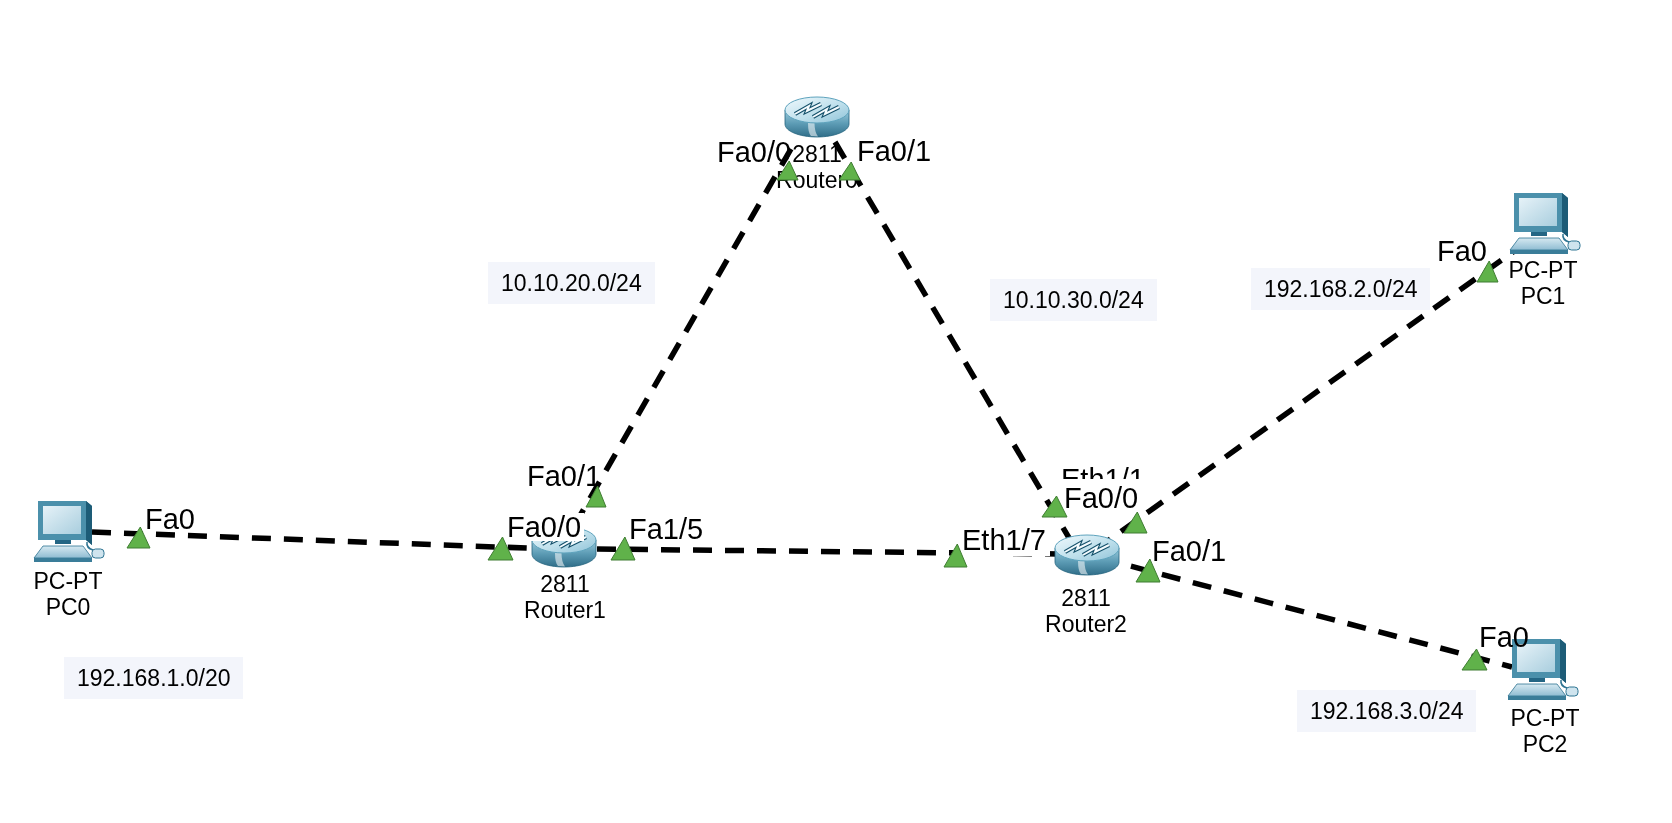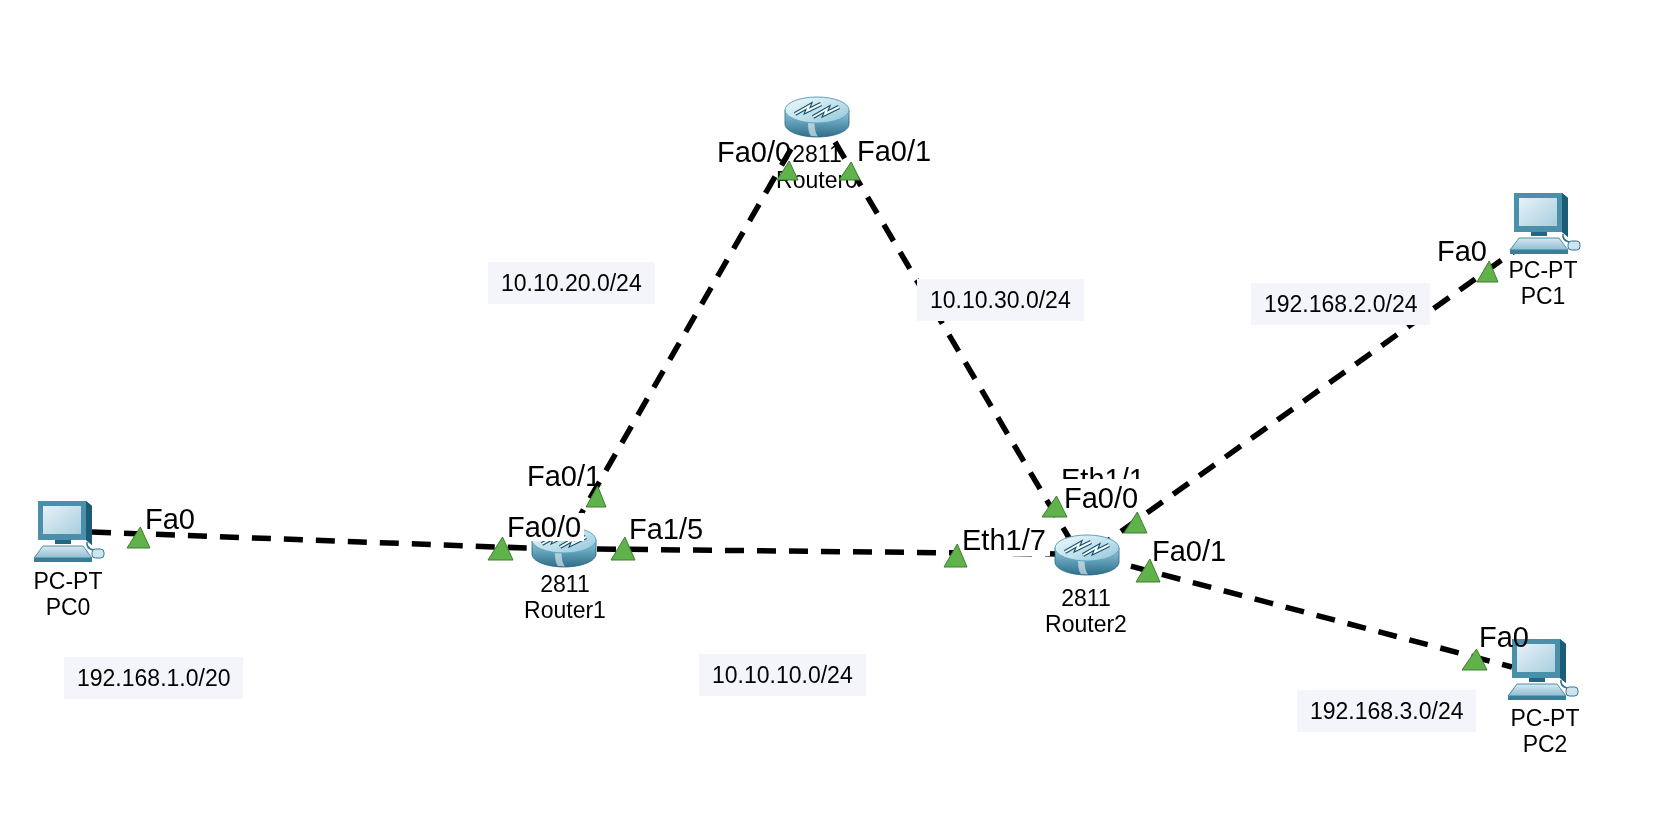--- a/index.html
+++ b/index.html
@@ -82,24 +82,23 @@
       <line x1="92" y1="532" x2="552" y2="549"></line>
       <line x1="574" y1="526" x2="795" y2="142"></line>
       <line x1="835" y1="142" x2="1075" y2="548"></line>
       <line x1="597" y1="549" x2="1058" y2="554"></line>
       <line x1="1095" y1="550" x2="1520" y2="247"></line>
       <line x1="1100" y1="558" x2="1512" y2="667"></line>
     </g>
   </svg>
 
   <div class="note" style="left:488px;top:262px">10.10.20.0/24</div>
-  <div class="note" style="left:917px;top:279px">10.10.30.0/24</div>
-  <div class="note" style="left:1251px;top:283px">192.168.2.0/24</div>
+  <div class="note" style="left:990px;top:279px">10.10.30.0/24</div>
+  <div class="note" style="left:1251px;top:268px">192.168.2.0/24</div>
   <div class="note" style="left:64px;top:657px">192.168.1.0/20</div>
-  <div class="note" style="left:699px;top:654px">10.10.10.0/24</div>
   <div class="note" style="left:1297px;top:690px">192.168.3.0/24</div>
 
   <div class="device" style="left:783px;top:92px">
     <svg width="68" height="50" viewBox="0 0 68 50">
         <use href="#router-icon"></use>
       </svg>
   </div>
   <div class="device" style="left:530px;top:522px">
     <svg width="68" height="50" viewBox="0 0 68 50">
         <use href="#router-icon"></use>

